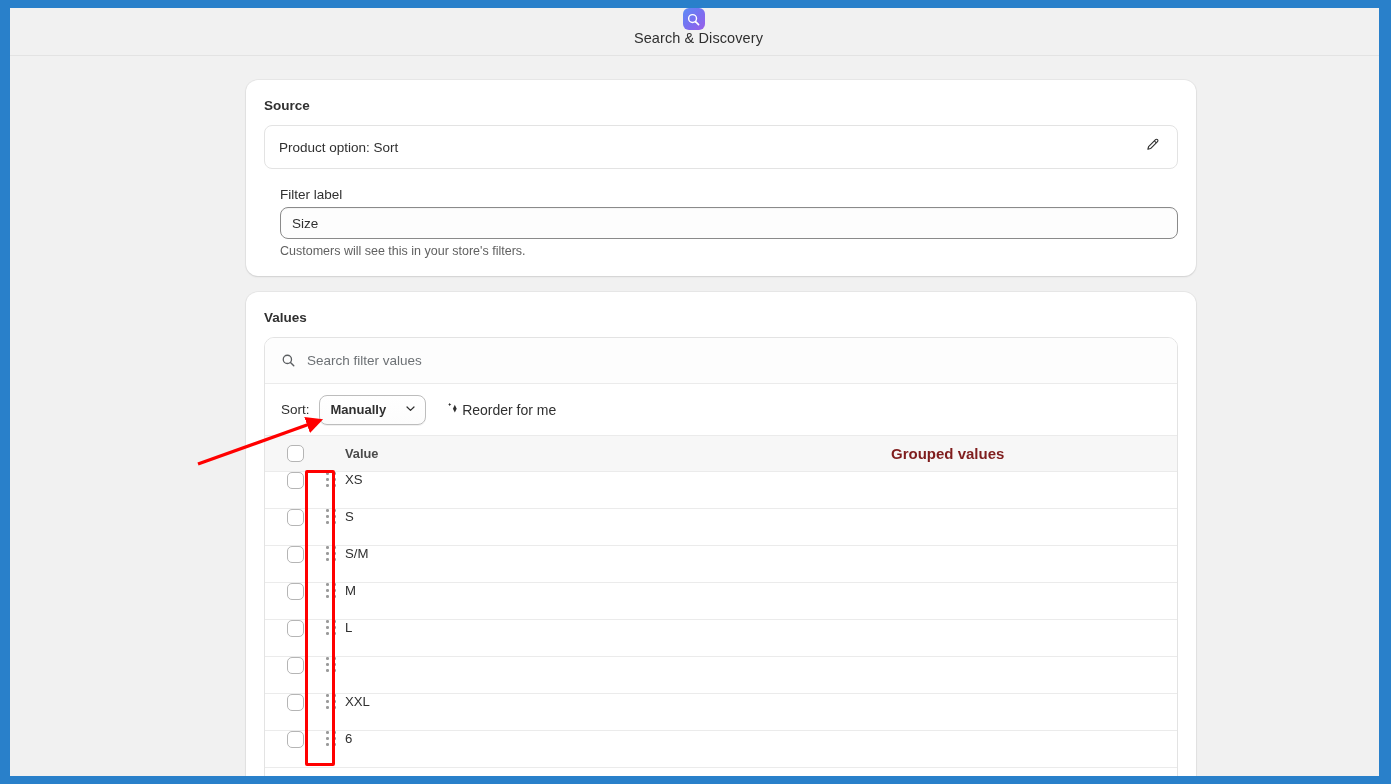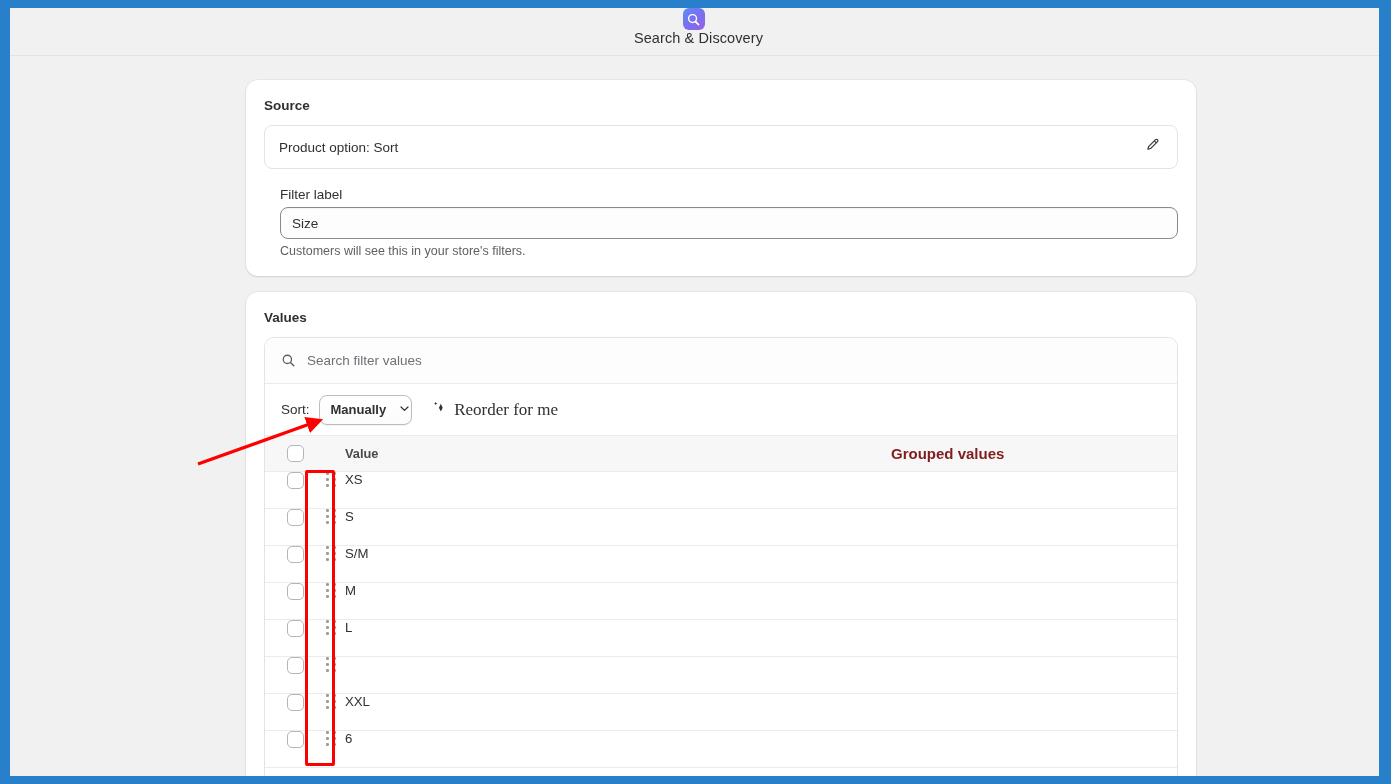--- a/index.html
+++ b/index.html
@@ -164,43 +164,43 @@
     align-items: center;
     padding: 0 16px;
     gap: 9px;
     border-bottom: 1px solid #ebebeb;
     background: #fff;
   }
   #sort-label { font-size: 13.5px; color: #303030; }
   #sort-select-btn {
     display: inline-flex;
     align-items: center;
-    gap: 13px;
+    gap: 19px;
     height: 30px;
-    padding: 0 1px 0 11px;
+    padding: 0 9px 0 11px;
     border: 1px solid #bdbdbd;
     border-radius: 8px;
     background: linear-gradient(#ffffff, #fcfcfc);
     box-shadow: 0 1px 0 rgba(0,0,0,0.06);
     font-size: 13px;
     color: #303030;
     cursor: pointer;
     font-weight: 550;
   }
   #reorder-btn {
     display: inline-flex;
     align-items: center;
-    gap: 7px;
+    gap: 1px;
     margin-left: 11px;
     background: none;
     border: none;
-    font-size: 17px;
+    font-size: 14px;
     color: #303030;
     cursor: pointer;
-    font-family: Liberation Serif, serif;
+    font-family: Liberation Sans, sans-serif;
     padding: 0;
   }
 
   
   #table-head {
     display: flex;
     align-items: center;
     height: 36px;
     background: #f7f7f7;
     border-bottom: 1px solid #ebebeb;

